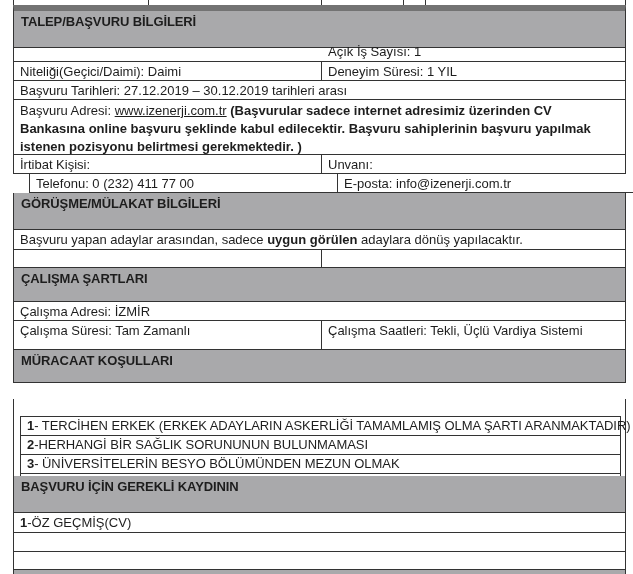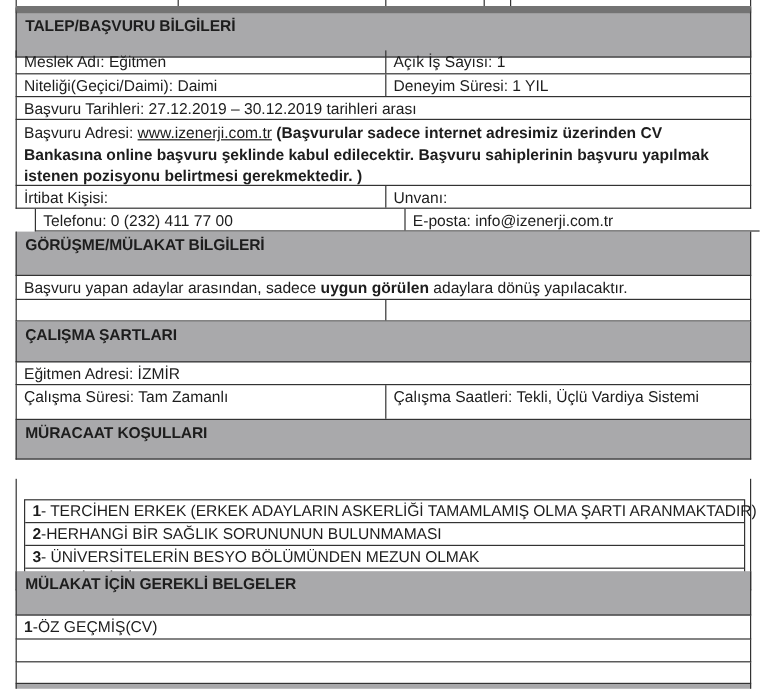--- a/index.html
+++ b/index.html
@@ -40,23 +40,20 @@
     <div class="divider" style="left:390px;"></div>
     <div class="divider" style="left:412px;"></div>
     <div class="divider" style="left:612px;"></div>
   </div>
 
   <div class="row first hdr" style="top:5px;height:36px;">
     <span class="txt">TALEP/BAŞVURU BİLGİLERİ</span>
   </div>
 
   <div class="row" style="top:42px;height:19px;">
-    <div class="cell lc">
-        <span class="txt">Meslek Adı: Eğitmen</span>
-      </div>
     <div class="cell rc">
         <span class="txt">Açık İş Sayısı: 1</span>
       </div>
   </div>
 
   <div class="row" style="top:62px;height:18px;">
     <div class="cell lc">
         <span class="txt">Niteliği(Geçici/Daimi): Daimi</span>
       </div>
     <div class="cell rc">
@@ -112,21 +109,21 @@
     <div class="cell lc"></div>
     <div class="cell rc"></div>
   </div>
 
   <div class="row hdr" style="top:268px;height:33px;">
     <span class="txt">ÇALIŞMA ŞARTLARI</span>
   </div>
 
   <div class="row" style="top:302px;height:18px;">
     <div class="cell full">
-        <span class="txt">Eğitmen Adresi: İZMİR</span>
+        <span class="txt">Çalışma Adresi: İZMİR</span>
       </div>
   </div>
 
   <div class="row" style="top:321px;height:28px;">
     <div class="cell lc">
         <span class="txt">Çalışma Süresi: Tam Zamanlı</span>
       </div>
     <div class="cell rc">
         <span class="txt">Çalışma Saatleri: Tekli, Üçlü Vardiya Sistemi</span>
       </div>
@@ -147,21 +144,21 @@
       <div class="li">
         <span class="txt"><b>3</b><span>- ÜNİVERSİTELERİN BESYO BÖLÜMÜNDEN MEZUN OLMAK</span></span>
       </div>
       <div class="li">
         <span class="txt u">4-ADLİ SİCİL KAYDININ BULUNMAMASI</span>
       </div>
     </div>
   </div>
 
   <div class="row hdr" style="top:476px;height:36px;">
-    <span class="txt">MÜLAKAT İÇİN GEREKLİ BELGELER</span>
+    <span class="txt">BAŞVURU İÇİN GEREKLİ KAYDININ</span>
   </div>
 
   <div class="row" style="top:513px;height:19px;">
     <div class="cell full">
         <span class="txt"><b>1</b><span>-ÖZ GEÇMİŞ(CV)</span></span>
       </div>
   </div>
 
   <div class="row" style="top:533px;height:18px;"></div>
   <div class="row" style="top:552px;height:17px;"></div>

